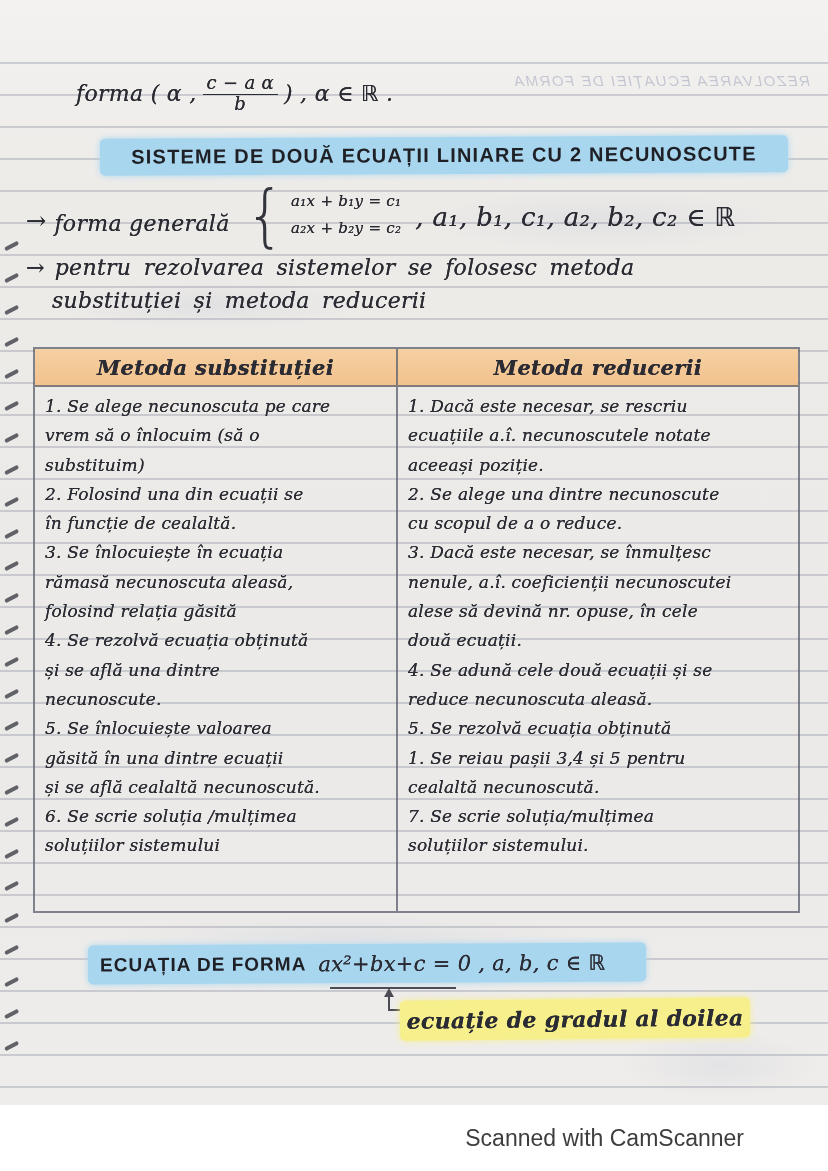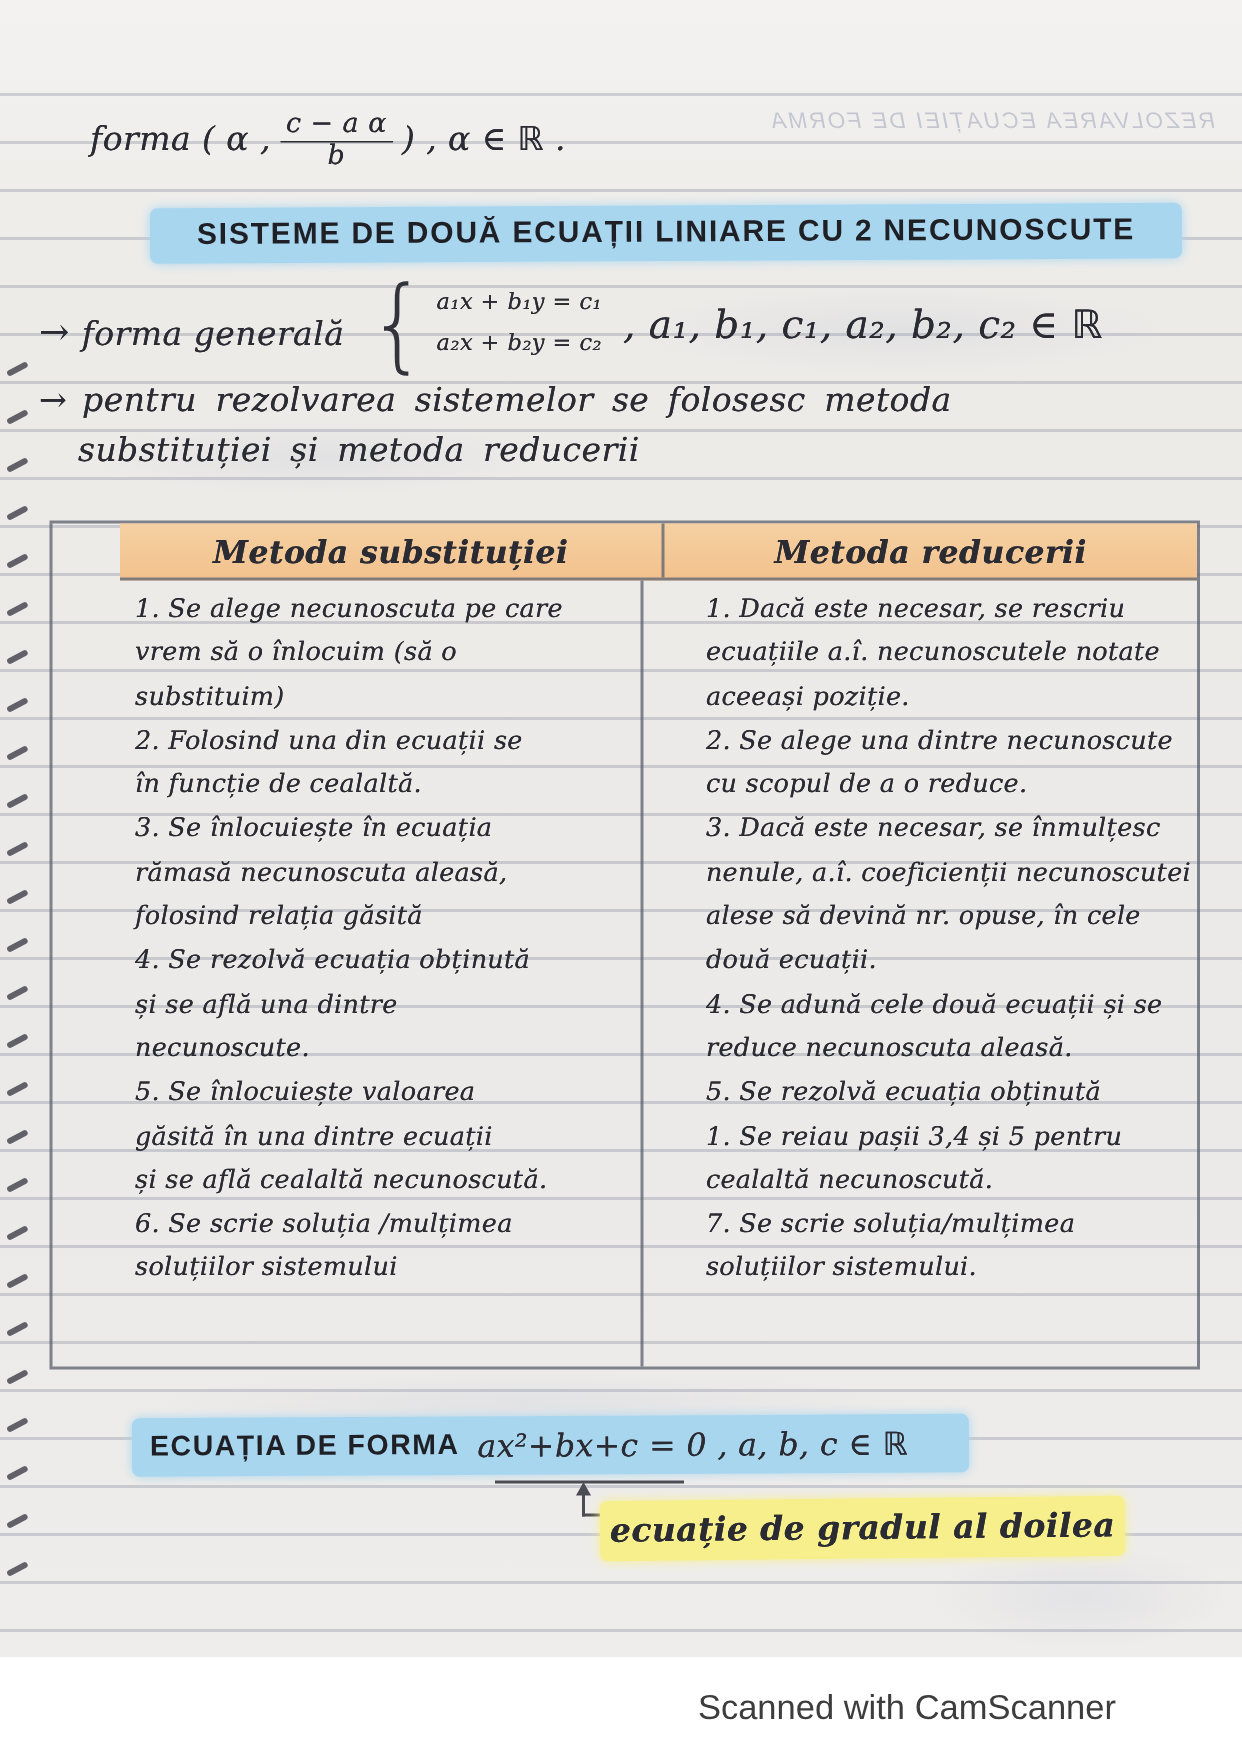--- a/index.html
+++ b/index.html
@@ -24,21 +24,21 @@
   .caps{font-family:"Liberation Sans",sans-serif;font-weight:700;color:#1f2026;}
 
   
   .bleed-text{position:absolute;left:430px;top:72px;width:380px;transform:scaleX(-1);
               color:#7c86a8;opacity:.38;font:italic 15px "Liberation Sans",sans-serif;
               letter-spacing:1.5px;filter:blur(.4px);white-space:nowrap;}
   .smudge{position:absolute;border-radius:50%;pointer-events:none;
           background:radial-gradient(ellipse at center,rgba(145,155,190,.12),rgba(145,155,190,0) 70%);}
 
   
-  .top-formula{position:absolute;left:60px;top:74px;font-size:22px;display:flex;align-items:center;gap:4px;text-align:center;}
+  .top-formula{position:absolute;left:76px;top:74px;font-size:22px;display:flex;align-items:center;gap:4px;text-align:center;}
   .frac{display:inline-flex;flex-direction:column;align-items:center;vertical-align:middle;
         font-size:18px;line-height:1.05;margin:0 2px;}
   .frac .num{border-bottom:1.8px solid var(--ink);padding:0 4px 1px;}
 
   
   .title-band{position:absolute;left:100px;top:137px;width:688px;height:37px;
               background:var(--highlight-blue);border-radius:5px;transform:rotate(-.3deg);
               box-shadow:0 0 7px var(--highlight-blue);
               display:flex;align-items:center;justify-content:center;}
   .title-band span{font-size:20px;letter-spacing:1.2px;}
@@ -51,28 +51,28 @@
          font-family:"DejaVu Sans",sans-serif;color:#33333c;}
   .sys{display:inline-flex;flex-direction:column;font-size:15px;line-height:27px;}
   .gf-constraint{font-size:26px;margin-left:14px;position:relative;top:2px;}
 
   
   .intro1{position:absolute;left:26px;top:255px;font-size:22px;word-spacing:5px;display:flex;gap:10px;}
   .intro2{position:absolute;left:52px;top:288px;font-size:22px;word-spacing:5px;}
 
   
   .notes-table{position:absolute;left:33px;top:347px;width:767px;height:566px;
-               border:2px solid rgba(90,95,108,.75);display:flex;flex-direction:column;padding-left:45px;}
+               border:2px solid rgba(90,95,108,.75);display:flex;flex-direction:column;}
   .t-header{height:38px;display:flex;background:linear-gradient(180deg,#f5d0a2,var(--highlight-orange));
             border-bottom:2px solid rgba(90,95,108,.75);}
   .t-header .hcell{display:flex;align-items:center;justify-content:center;
                    font-size:21px;font-weight:700;}
   .hcell.left,.t-col.left{width:363px;border-right:2px solid rgba(90,95,108,.75);}
   .hcell.right,.t-col.right{flex:1;}
-  .t-body{flex:1;display:flex;gap:32px;}
+  .t-body{flex:1;display:flex;}
   .t-col{padding:5px 4px 0 10px;font-size:17px;line-height:29.3px;}
   .t-col .line{white-space:nowrap;font-style:italic;letter-spacing:.2px;text-shadow:0 0 .4px currentColor;}
 
   
   .eq-band{position:absolute;left:88px;top:944px;width:558px;height:39px;
            background:var(--highlight-blue);border-radius:5px;transform:rotate(-.3deg);
            box-shadow:0 0 7px var(--highlight-blue);
            display:flex;align-items:center;padding-left:12px;gap:12px;}
   .eq-band .caps{font-size:19px;letter-spacing:1px;}
   .eq-band .math{font-size:21px;}

